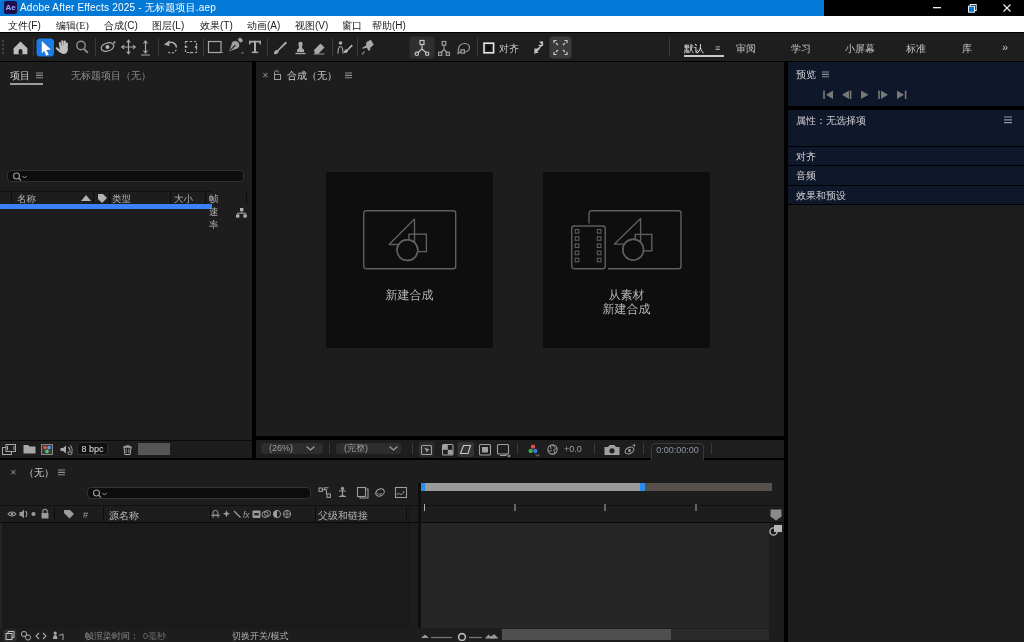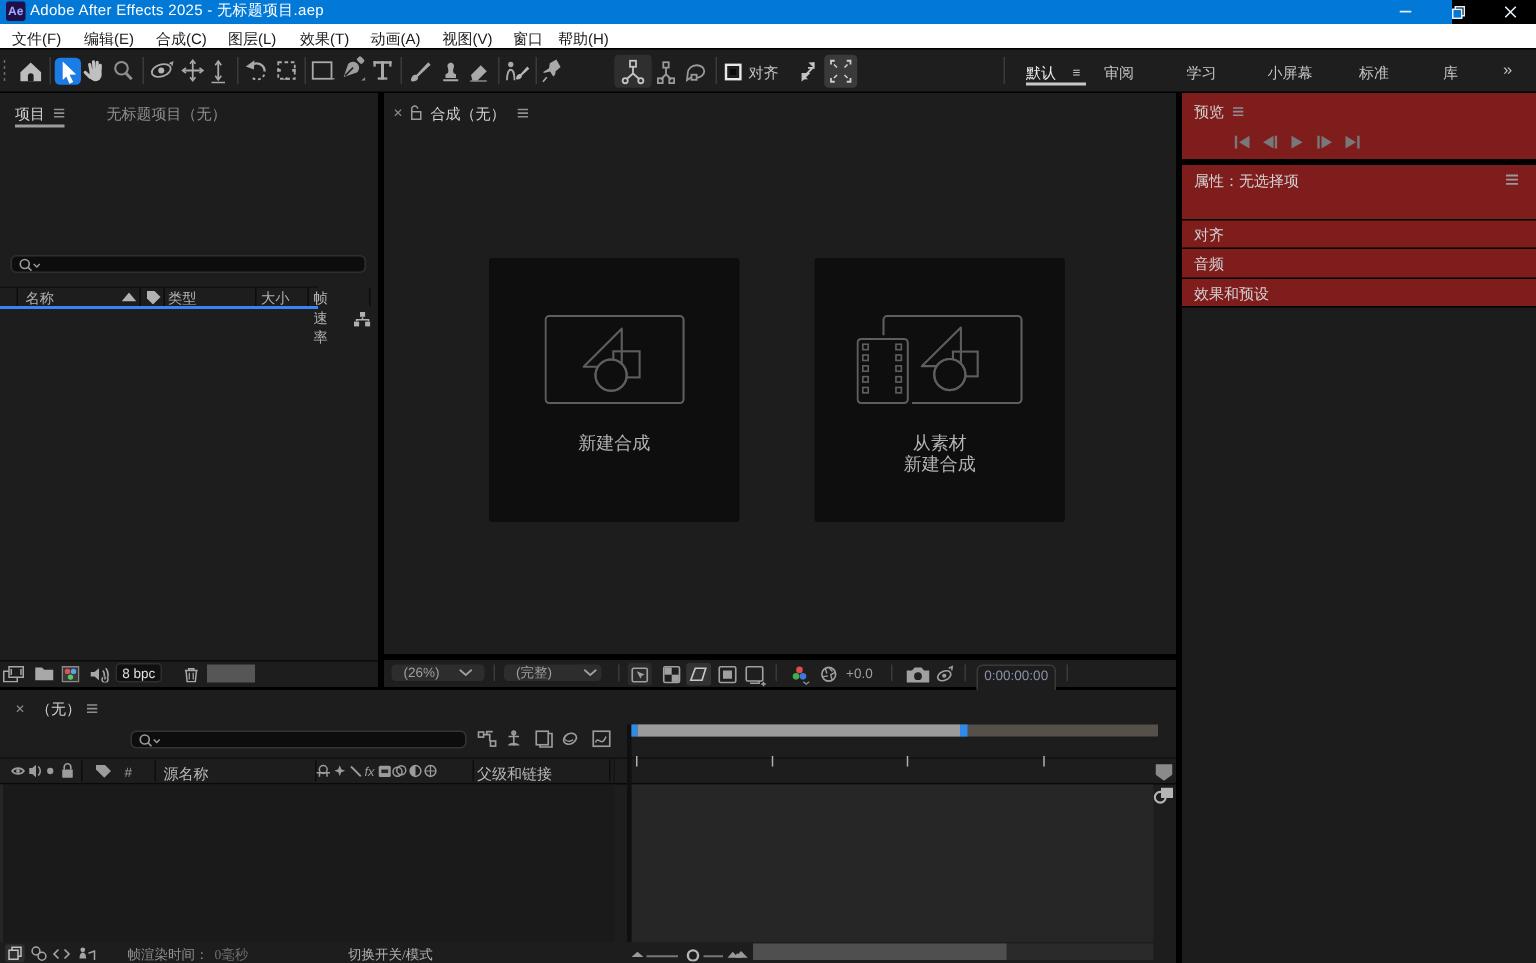--- a/index.html
+++ b/index.html
@@ -1,63 +1,63 @@
 <!DOCTYPE html>
 <html><head>
 <meta charset="utf-8">
 <style>
   html,body{margin:0;padding:0;}
   body{width:1024px;height:642px;overflow:hidden;background:#000;
        font-family:"Liberation Sans",sans-serif;position:relative;}
   .abs{position:absolute;}
   svg{display:block;position:absolute;}
   
-  #titlebar{left:0;top:0;width:968px;height:16px;background:#0278d7;color:#fff;}
+  #titlebar{left:0;top:0;width:824px;height:16px;background:#0278d7;color:#fff;}
   #aelogo{left:4px;top:1px;width:13px;height:13px;background:#20104a;border-radius:2px;
           color:#9fa8ff;font-size:8px;font-weight:bold;text-align:center;line-height:13px;}
   #titletext{left:20px;top:1px;font-size:10px;line-height:14px;color:#fff;letter-spacing:0.2px;}
   
   #menubar{left:0;top:16px;width:1024px;height:16px;background:#ffffff;color:#000;}
   .menuitem{position:absolute;top:3px;font-size:10px;color:#1a1a1a;}
   
   #toolbar{left:0;top:33px;width:1024px;height:28px;background:#1e1e1e;}
   .tbsep{position:absolute;top:5px;width:1px;height:18px;background:#3a3a3a;}
   .wstab{position:absolute;top:9px;font-size:10px;color:#c3c3c3;}
   
   .panel{background:#1d1d1e;}
   .tabtext{font-size:10px;color:#d2d2d2;}
   .graytext{font-size:10px;color:#8e8e8e;}
   
   #leftpanel{left:0;top:62px;width:252px;height:395px;}
   #projsearch{left:7px;top:108px;width:237px;height:12px;background:#0d0d0d;
      border:1px solid #303030;border-radius:4px;box-sizing:border-box;}
   #projhdr{left:0;top:129px;width:212px;height:12px;background:#1d1d1e;
-     border-top:1px solid #111;border-bottom:2px solid #3b82f6;}
+     border-top:1px solid #111;border-bottom:5px solid #3b82f6;}
   .hdrtext{position:absolute;top:1px;font-size:9.5px;color:#b2b2b2;}
   .hdrsep{position:absolute;top:0;width:1px;height:12px;background:#0c0c0c;}
   #projbottom{left:0;top:378px;width:252px;height:17px;background:#1d1d1e;border-top:1px solid #0a0a0a;}
   
   #comppanel{left:256px;top:62px;width:528px;height:374px;}
   .compbox{position:absolute;top:110px;width:167px;height:176px;background:#0e0e0e;border-radius:2px;}
   .compboxtext{position:absolute;width:100%;text-align:center;font-size:12px;color:#b4b4b4;line-height:14px;}
   #compbottom{left:256px;top:440px;width:528px;height:18px;background:#1e1e1f;}
   .dropdown{position:absolute;top:3px;height:11px;background:#2d2d2d;border-radius:3px;
      font-size:9px;color:#9f9f9f;line-height:11px;padding-left:8px;box-sizing:border-box;}
   .cbsep{position:absolute;top:3px;width:1px;height:11px;background:#3a3a3a;}
   
-  .rsection{position:absolute;left:788px;width:236px;background:#7f1d1d;}
+  .rsection{position:absolute;left:788px;width:236px;background:#0f172a;}
   .rhdr{position:absolute;left:8px;top:3px;font-size:10px;color:#d2d2d2;}
   
   #timeline{left:0;top:460px;width:784px;height:182px;}
   #tlsearch{left:87px;top:487px;width:224px;height:12px;background:#0d0d0d;
      border:1px solid #343434;border-radius:4px;box-sizing:border-box;}
   #tlhdr{left:0;top:505px;width:784px;height:18px;background:#1d1d1e;
       border-top:1px solid #101010;border-bottom:1px solid #090909;box-sizing:border-box;}
   #tltrack{left:421px;top:523px;width:348px;height:105px;background:#262626;}
-  #tlbottom{left:0;top:628px;width:784px;height:14px;background:#1d1d1e;font-family:Liberation Serif, serif;}
+  #tlbottom{left:0;top:628px;width:784px;height:14px;background:#1d1d1e;}
 </style>
 </head>
 <body>
 
 <div id="titlebar" class="abs">
   <div id="aelogo" class="abs">Ae</div>
   <div id="titletext" class="abs">Adobe After Effects 2025 - 无标题项目.aep</div>
   <svg class="abs" style="left:933px;top:7px;" width="8" height="2">
       <rect width="8" height="1.3" fill="#e8f1fb"></rect>
     </svg>
@@ -65,21 +65,21 @@
       <rect x="2.2" y="0.5" width="6" height="6" fill="none" stroke="#e8f1fb" stroke-width="1"></rect>
       <rect x="0.5" y="2.2" width="6" height="6" fill="#0278d7" stroke="#e8f1fb" stroke-width="1"></rect>
     </svg>
   <svg class="abs" style="left:1003px;top:4px;" width="9" height="9">
       <path d="M0.5 0.5 L7.5 7.5 M7.5 0.5 L0.5 7.5" stroke="#e8f1fb" stroke-width="1.1"></path>
     </svg>
 </div>
 
 <div id="menubar" class="abs">
   <div class="menuitem" style="left:8px;">文件(F)</div>
-  <div class="menuitem" style="left:56px;">编辑(E)</div>
+  <div class="menuitem" style="left:56px;font-family:Liberation Serif, serif;">编辑(E)</div>
   <div class="menuitem" style="left:104px;">合成(C)</div>
   <div class="menuitem" style="left:152px;">图层(L)</div>
   <div class="menuitem" style="left:200px;">效果(T)</div>
   <div class="menuitem" style="left:247px;">动画(A)</div>
   <div class="menuitem" style="left:295px;">视图(V)</div>
   <div class="menuitem" style="left:342px;">窗口</div>
   <div class="menuitem" style="left:372px;">帮助(H)</div>
 </div>
 
 <div id="toolbar" class="abs">

